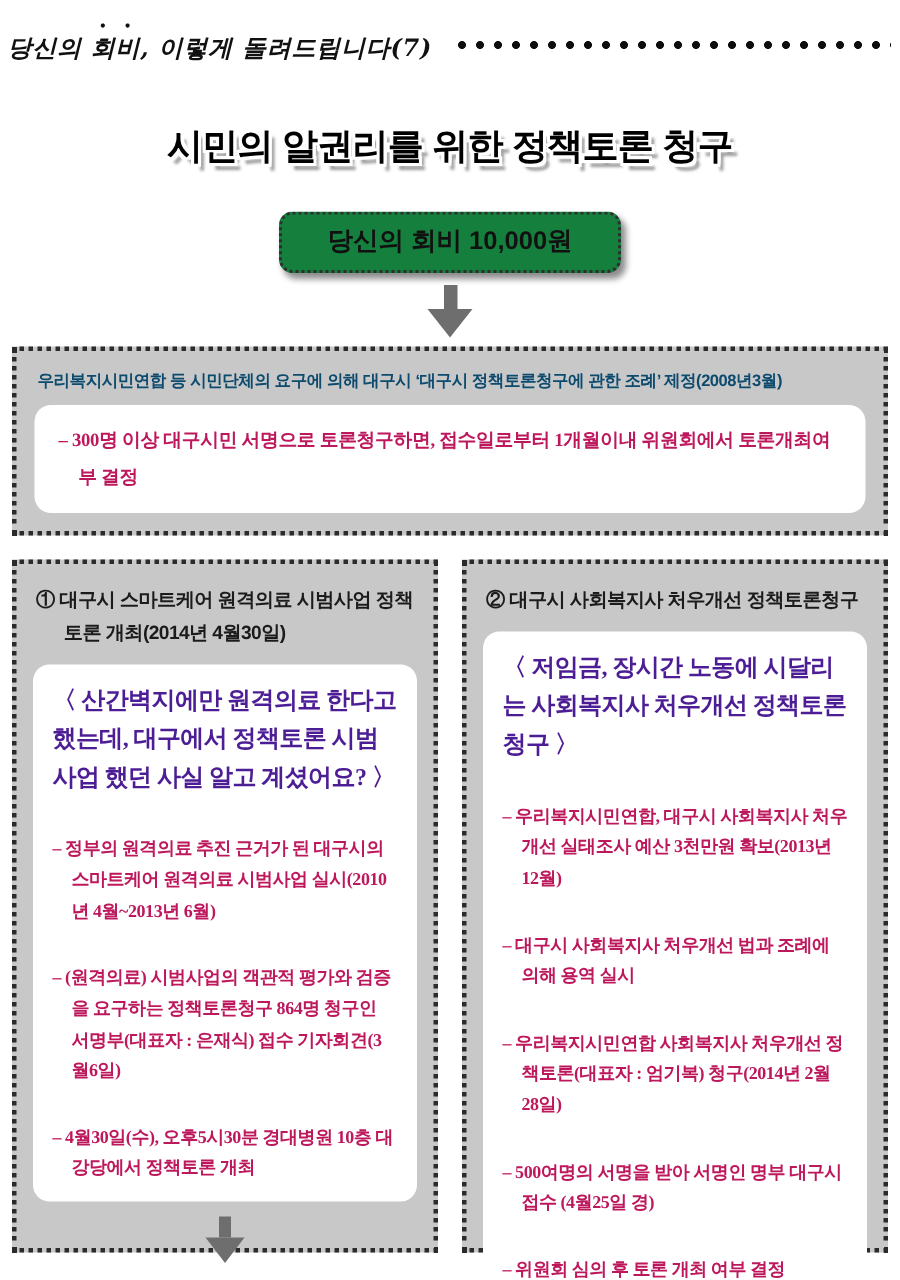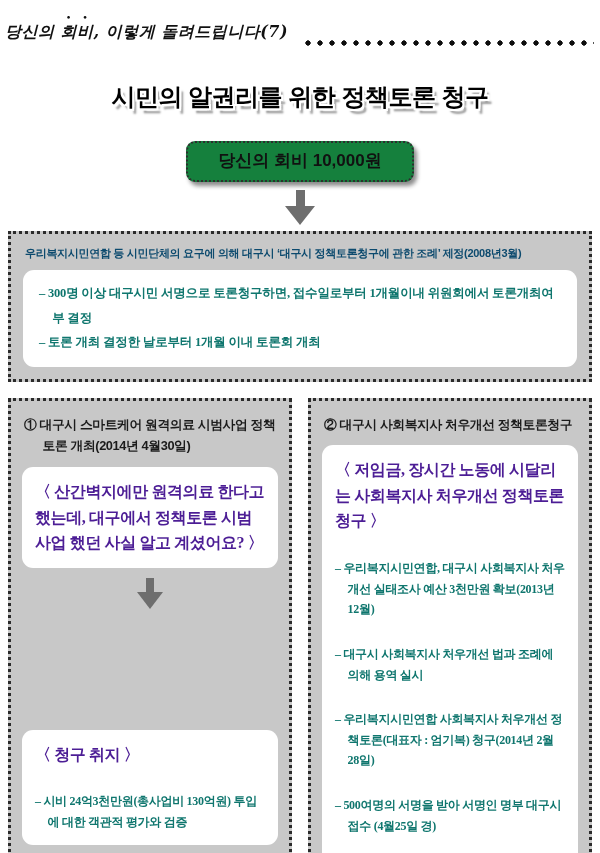--- a/index.html
+++ b/index.html
@@ -7,21 +7,21 @@
   body {
     width: 600px; height: 853px;
     margin: 0 auto;
     overflow: hidden;
     font-family: "Liberation Sans", sans-serif;
     color: #161616;
   }
 
   
   .series-row {
-    display: flex; align-items: flex-end;
+    display: flex; align-items: center;
     padding: 12px 6px 0 5px;
   }
   .series-label {
     font-family: "DejaVu Serif", serif;
     font-style: italic;
     font-weight: bold;
     font-size: 16px;
     letter-spacing: 0.5px;
     white-space: nowrap;
     color: #111;
@@ -112,21 +112,21 @@
   }
   .intro-box .white-card {
     margin-top: 9px;
     padding: 11px 16px 12px;
   }
   .bullet {
     font-family: "Liberation Serif", serif;
     font-weight: bold;
     font-size: 12.5px;
     letter-spacing: -0.2px;
-    color: #0f766e;
+    color: #be185d;
     line-height: 1.95;
     padding-left: 1.05em;
     text-indent: -1.05em;
   }
 
   
   .columns {
     display: flex;
     gap: 16px;
     margin: 16px 8px 0;
@@ -181,30 +181,34 @@
 
 <div class="down-arrow">
   <div class="stem"></div>
   <div class="head"></div>
 </div>
 
 <div class="dotbox intro-box">
   <div class="intro-heading">우리복지시민연합 등 시민단체의 요구에 의해 대구시 ‘대구시 정책토론청구에 관한 조례’ 제정(2008년3월)</div>
   <div class="white-card">
     <div class="bullet">– 300명 이상 대구시민 서명으로 토론청구하면, 접수일로부터 1개월이내 위원회에서 토론개최여부 결정</div>
-    <div class="bullet">– 토론 개최 결정한 날로부터 1개월 이내 토론회 개최</div>
   </div>
 </div>
 
 <div class="columns">
 
   <div class="dotbox col">
     <div class="col-heading">① 대구시 스마트케어 원격의료 시범사업 정책토론 개최(2014년 4월30일)</div>
     <div class="white-card card-a">
       <div class="question">〈 산간벽지에만 원격의료 한다고 했는데, 대구에서 정책토론 시범사업 했던 사실 알고 계셨어요? 〉</div>
+      <div class="bullets">
+        <div class="bullet">– 정부의 원격의료 추진 근거가 된 대구시의 스마트케어 원격의료 시범사업 실시(2010년 4월~2013년 6월)</div>
+        <div class="bullet">– (원격의료) 시범사업의 객관적 평가와 검증을 요구하는 정책토론청구 864명 청구인 서명부(대표자 : 은재식) 접수 기자회견(3월6일)</div>
+        <div class="bullet">– 4월30일(수), 오후5시30분 경대병원 10층 대강당에서 정책토론 개최</div>
+      </div>
     </div>
     <div class="down-arrow small">
       <div class="stem"></div>
       <div class="head"></div>
     </div>
     <div class="white-card card-b">
       <div class="purpose-heading">〈 청구 취지 〉</div>
       <div class="bullets">
         <div class="bullet">– 시비 24억3천만원(총사업비 130억원) 투입에 대한 객관적 평가와 검증</div>
 

